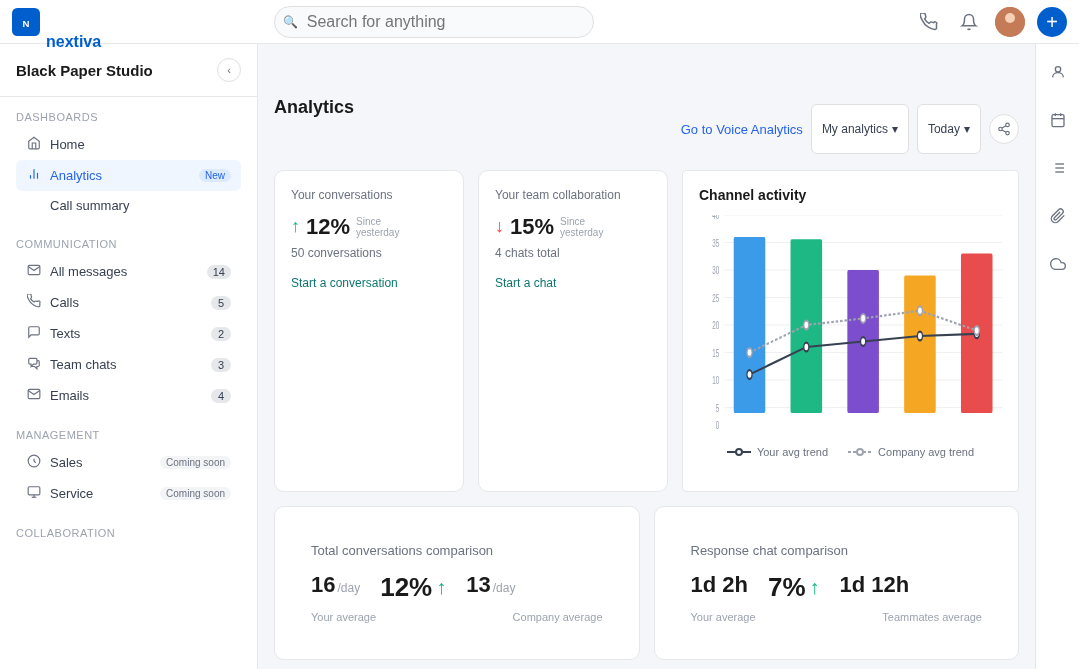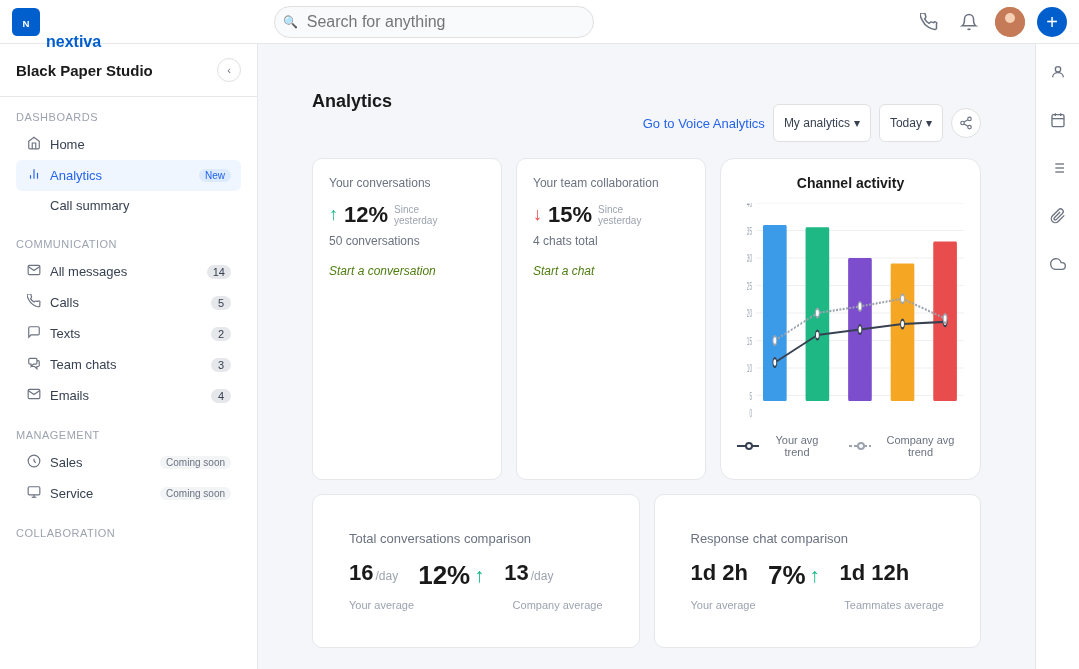--- a/index.html
+++ b/index.html
@@ -11,21 +11,21 @@
     .top-nav .logo-icon { width: 28px; height: 28px; }
     .top-nav .search-bar { flex: 1; max-width: 320px; margin: 0 auto; position: relative; }
     .top-nav .search-bar input { width: 100%; padding: 6px 12px 6px 32px; border: 1px solid #e0e0e0; border-radius: 20px; font-size: 16px; background: #f9fafb; outline: none; }
     .top-nav .search-icon { position: absolute; left: 10px; top: 50%; transform: translateY(-50%); color: #9ca3af; font-size: 12px; }
     .top-nav .nav-actions { display: flex; align-items: center; gap: 12px; margin-left: auto; }
     .top-nav .nav-icon { width: 28px; height: 28px; display: flex; align-items: center; justify-content: center; color: #6b7280; cursor: pointer; font-size: 16px; }
     .top-nav .avatar { width: 30px; height: 30px; border-radius: 50%; background: #c57b57; overflow: hidden; display: flex; align-items: center; justify-content: center; }
     .top-nav .add-btn { width: 30px; height: 30px; background: #005fcc; border-radius: 50%; display: flex; align-items: center; justify-content: center; color: white; font-size: 20px; cursor: pointer; line-height: 1; }
 
     
-    .main-layout { display: flex; flex: 1; overflow: hidden; gap: 38px; }
+    .main-layout { display: flex; flex: 1; overflow: hidden; }
 
     
     .sidebar { width: 258px; background: #fff; border-right: 1px solid #e5e7eb; display: flex; flex-direction: column; overflow-y: auto; flex-shrink: 0; }
     .sidebar-header { display: flex; align-items: center; justify-content: space-between; padding: 14px 16px; border-bottom: 1px solid #e5e7eb; }
     .sidebar-header .company-name { font-size: 15px; font-weight: 600; color: #1a1a1a; }
     .sidebar-header .collapse-btn { width: 24px; height: 24px; border: 1px solid #e0e0e0; border-radius: 50%; display: flex; align-items: center; justify-content: center; cursor: pointer; color: #6b7280; font-size: 11px; }
     .sidebar-section { padding: 14px 16px 4px; }
     .sidebar-section-label { font-size: 11px; color: #9ca3af; font-weight: 500; text-transform: uppercase; letter-spacing: 0.5px; margin-bottom: 6px; }
     .sidebar-item { display: flex; align-items: center; padding: 7px 10px; border-radius: 6px; cursor: pointer; color: #374151; font-size: 13px; gap: 8px; }
     .sidebar-item.active { background: #eff6ff; color: #2563eb; }
@@ -43,37 +43,37 @@
     .right-sidebar .r-icon { width: 32px; height: 32px; display: flex; align-items: center; justify-content: center; color: #6b7280; cursor: pointer; font-size: 16px; border-radius: 6px; }
 
     
     .content { flex: 1; overflow-y: auto; padding: 16px; background: #f5f6fa; }
 
     
     .content-header { display: flex; align-items: center; margin-bottom: 16px; }
     .content-header .page-title { font-size: 18px; font-weight: 600; color: #1a1a1a; flex: 1; }
     .content-header .header-actions { display: flex; align-items: center; gap: 8px; margin-top: 44px; }
     .voice-analytics-link { color: #2563eb; font-size: 13px; cursor: pointer; text-decoration: none; }
-    .dropdown-btn { display: flex; align-items: center; gap: 4px; padding: 11px 10px; border: 1px solid #e0e0e0; border-radius: 6px; background: white; cursor: pointer; font-size: 12px; color: #374151; }
+    .dropdown-btn { display: flex; align-items: center; gap: 4px; padding: 17px 10px; border: 1px solid #e0e0e0; border-radius: 6px; background: white; cursor: pointer; font-size: 12px; color: #374151; }
     .share-btn { width: 30px; height: 30px; border: 1px solid #e0e0e0; border-radius: 50%; background: white; display: flex; align-items: center; justify-content: center; cursor: pointer; color: #6b7280; }
 
     
     .cards-row { display: flex; gap: 14px; margin-bottom: 14px; }
 
     
     .small-card { background: white; border-radius: 10px; padding: 16px; border: 1px solid #e5e7eb; flex-shrink: 0; width: 190px; }
     .small-card .card-title { font-size: 12px; color: #6b7280; margin-bottom: 10px; line-height: 1.4; }
     .small-card .card-metric { display: flex; align-items: center; gap: 6px; margin-bottom: 6px; }
     .small-card .metric-value { font-size: 22px; font-weight: 700; color: #1a1a1a; }
     .small-card .metric-up { color: #10b981; font-size: 18px; }
     .small-card .sub-text { font-size: 12px; color: #6b7280; margin-bottom: 16px; }
-    .small-card .link-text { font-size: 12px; color: #4d7c0f; cursor: pointer; font-style: italic; }
-
-    
-    .channel-card { background: white; border-radius: 14px; padding: 16px; border: 1px solid #e5e7eb; flex: 1; text-align: center; }
+    .small-card .link-text { font-size: 12px; color: #0f766e; cursor: pointer; }
+
+    
+    .channel-card { background: white; border-radius: 4px; padding: 16px; border: 1px solid #e5e7eb; flex: 1; }
     .channel-card .card-title { font-size: 14px; font-weight: 600; color: #1a1a1a; margin-bottom: 12px; }
 
     
     .bar-chart-container { position: relative; height: 260px; }
     .chart-svg { width: 100%; height: 220px; }
     .chart-legend { display: flex; gap: 20px; justify-content: center; margin-top: 8px; }
     .legend-item { display: flex; align-items: center; gap: 6px; font-size: 11px; color: #6b7280; }
 
     
     .bottom-row { display: flex; gap: 14px; }

